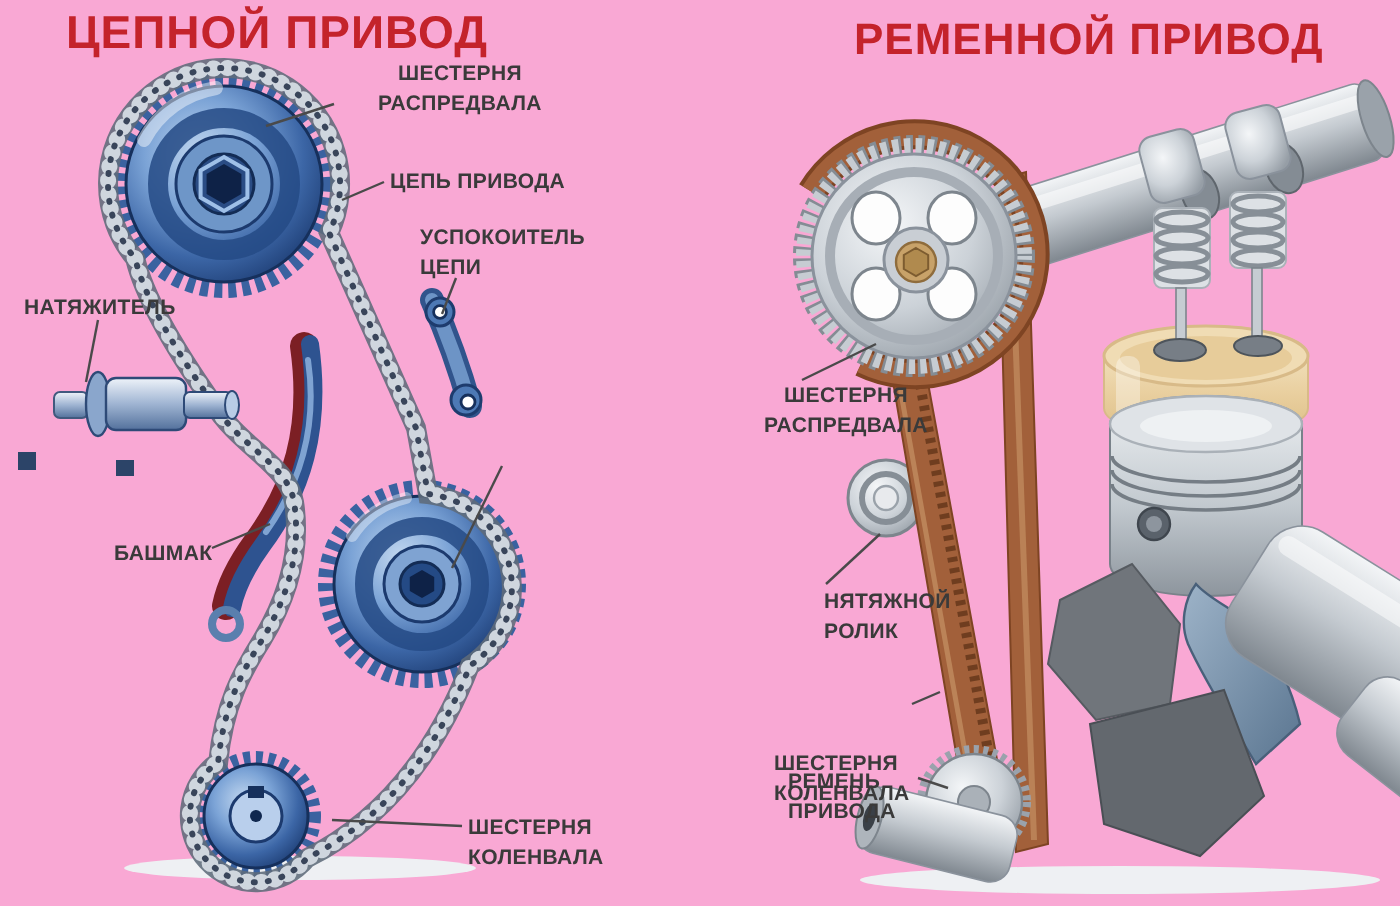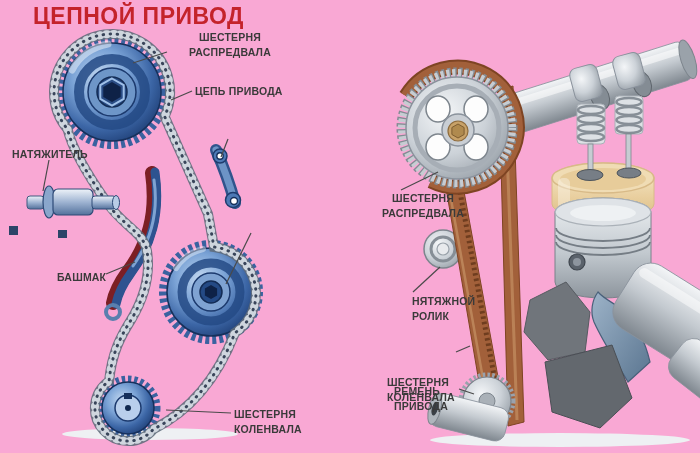--- a/index.html
+++ b/index.html
@@ -264,23 +264,25 @@
     <line x1="106" y1="274" x2="135" y2="262"></line>
     <line x1="231" y1="413" x2="166" y2="410"></line>
     <line x1="401" y1="190" x2="438" y2="172"></line>
     <line x1="413" y1="292" x2="440" y2="267"></line>
     <line x1="456" y1="352" x2="470" y2="346"></line>
     <line x1="459" y1="389" x2="474" y2="394"></line>
   </g>
 </svg>
 
   <div class="title tl">ЦЕПНОЙ ПРИВОД</div>
+  <div class="title tr">РЕМЕННОЙ ПРИВОД</div>
 
   <div class="lbl l-camgear c">ШЕСТЕРНЯ РАСПРЕДВАЛА</div>
   <div class="lbl l-chain nw">ЦЕПЬ ПРИВОДА</div>
+  <div class="lbl l-damper">УСПОКОИТЕЛЬ ЦЕПИ</div>
   <div class="lbl l-tension nw">НАТЯЖИТЕЛЬ</div>
   <div class="lbl l-shoe nw">БАШМАК</div>
   <div class="lbl l-crankgear">ШЕСТЕРНЯ КОЛЕНВАЛА</div>
 
   <div class="lbl r-camgear c">ШЕСТЕРНЯ РАСПРЕДВАЛА</div>
   <div class="lbl r-roller">НЯТЯЖНОЙ РОЛИК</div>
   <div class="lbl r-belt">РЕМЕНЬ ПРИВОДА</div>
   <div class="lbl r-crankgear">ШЕСТЕРНЯ КОЛЕНВАЛА</div>
 
 </div>

